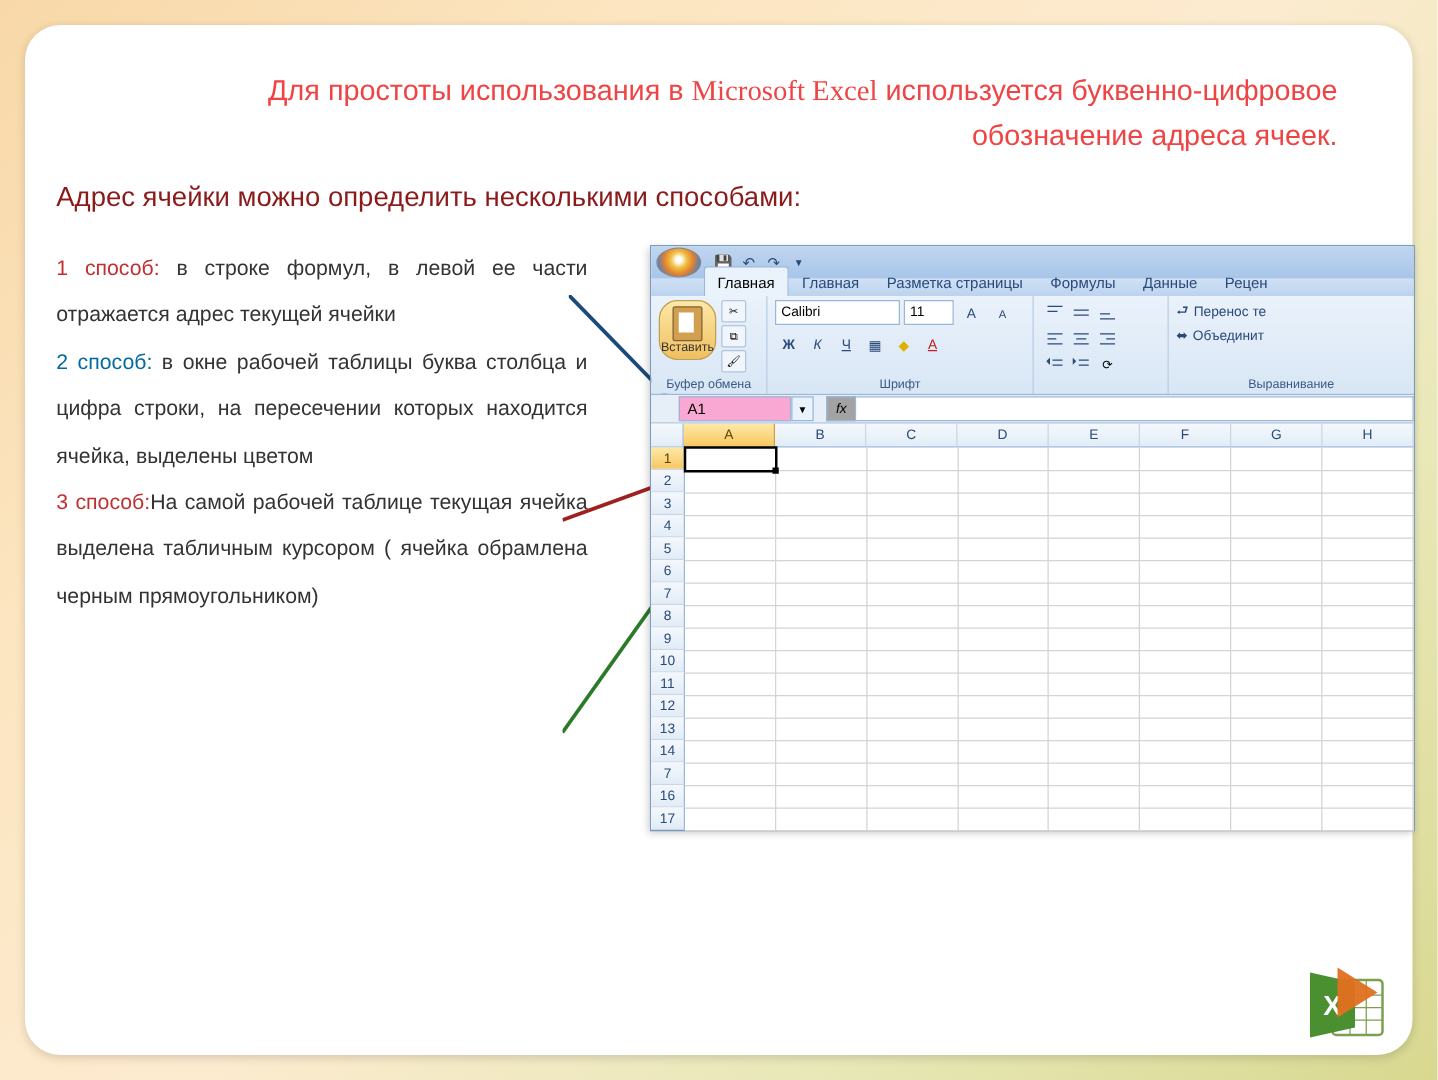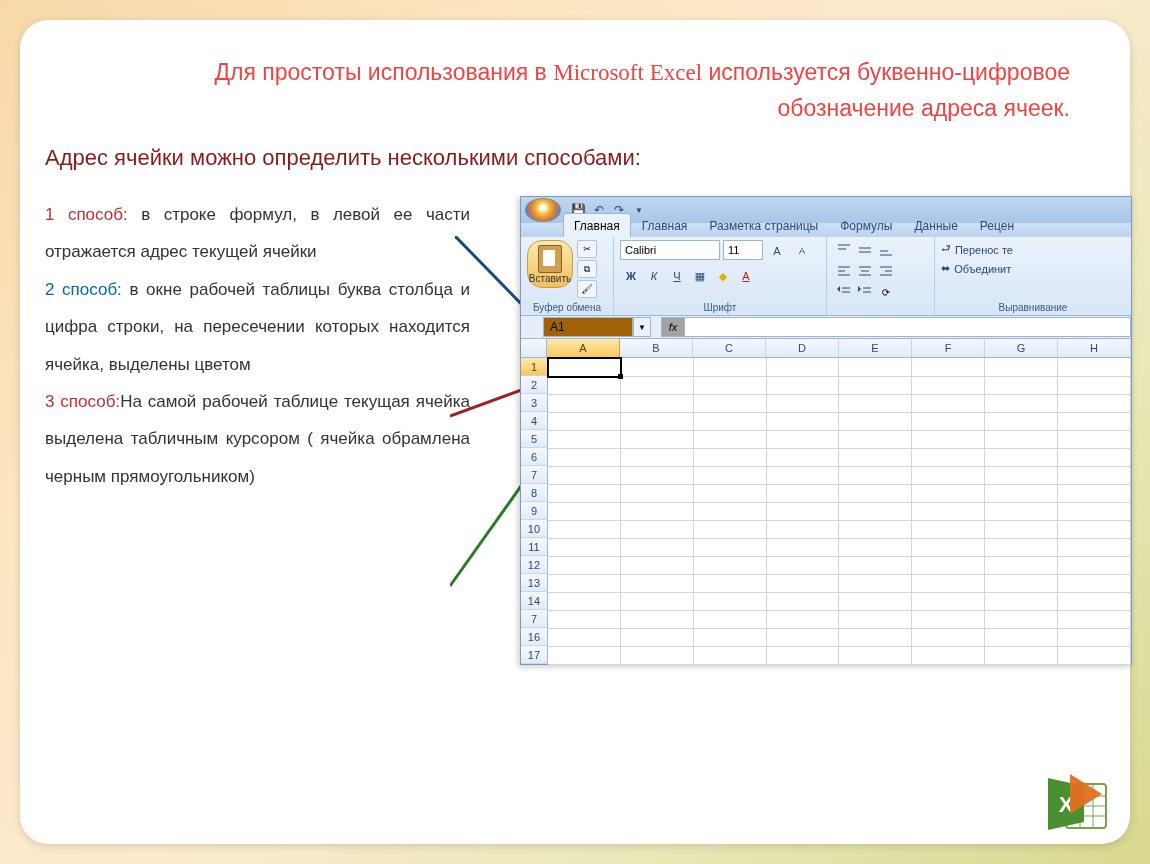--- a/index.html
+++ b/index.html
@@ -172,21 +172,21 @@
   .wrap-row{display:flex;align-items:center;gap:4px;font-size:11px;color:#2a4a7a;margin-bottom:3px;}
   .namebox-row{
     background:#e6eef8;
     height:22px;
     display:flex;
     align-items:center;
     border-bottom:1px solid #9ab6d8;
   }
   .name-box{
     width:76px; height:18px;
-    background:#a16207;
+    background:#f9a8d4;
     border:1px solid #9ab6d8;
     margin-left:22px;
     padding:0 6px;
     font-size:12px;
     font-weight: normal;
     display:flex;align-items:center;
   }
   .nb-arrow{width:16px;height:18px;border:1px solid #9ab6d8;background:#eaf2fb;display:flex;align-items:center;justify-content:center;font-size:8px;}
   .fx-area{
     margin-left:10px;

